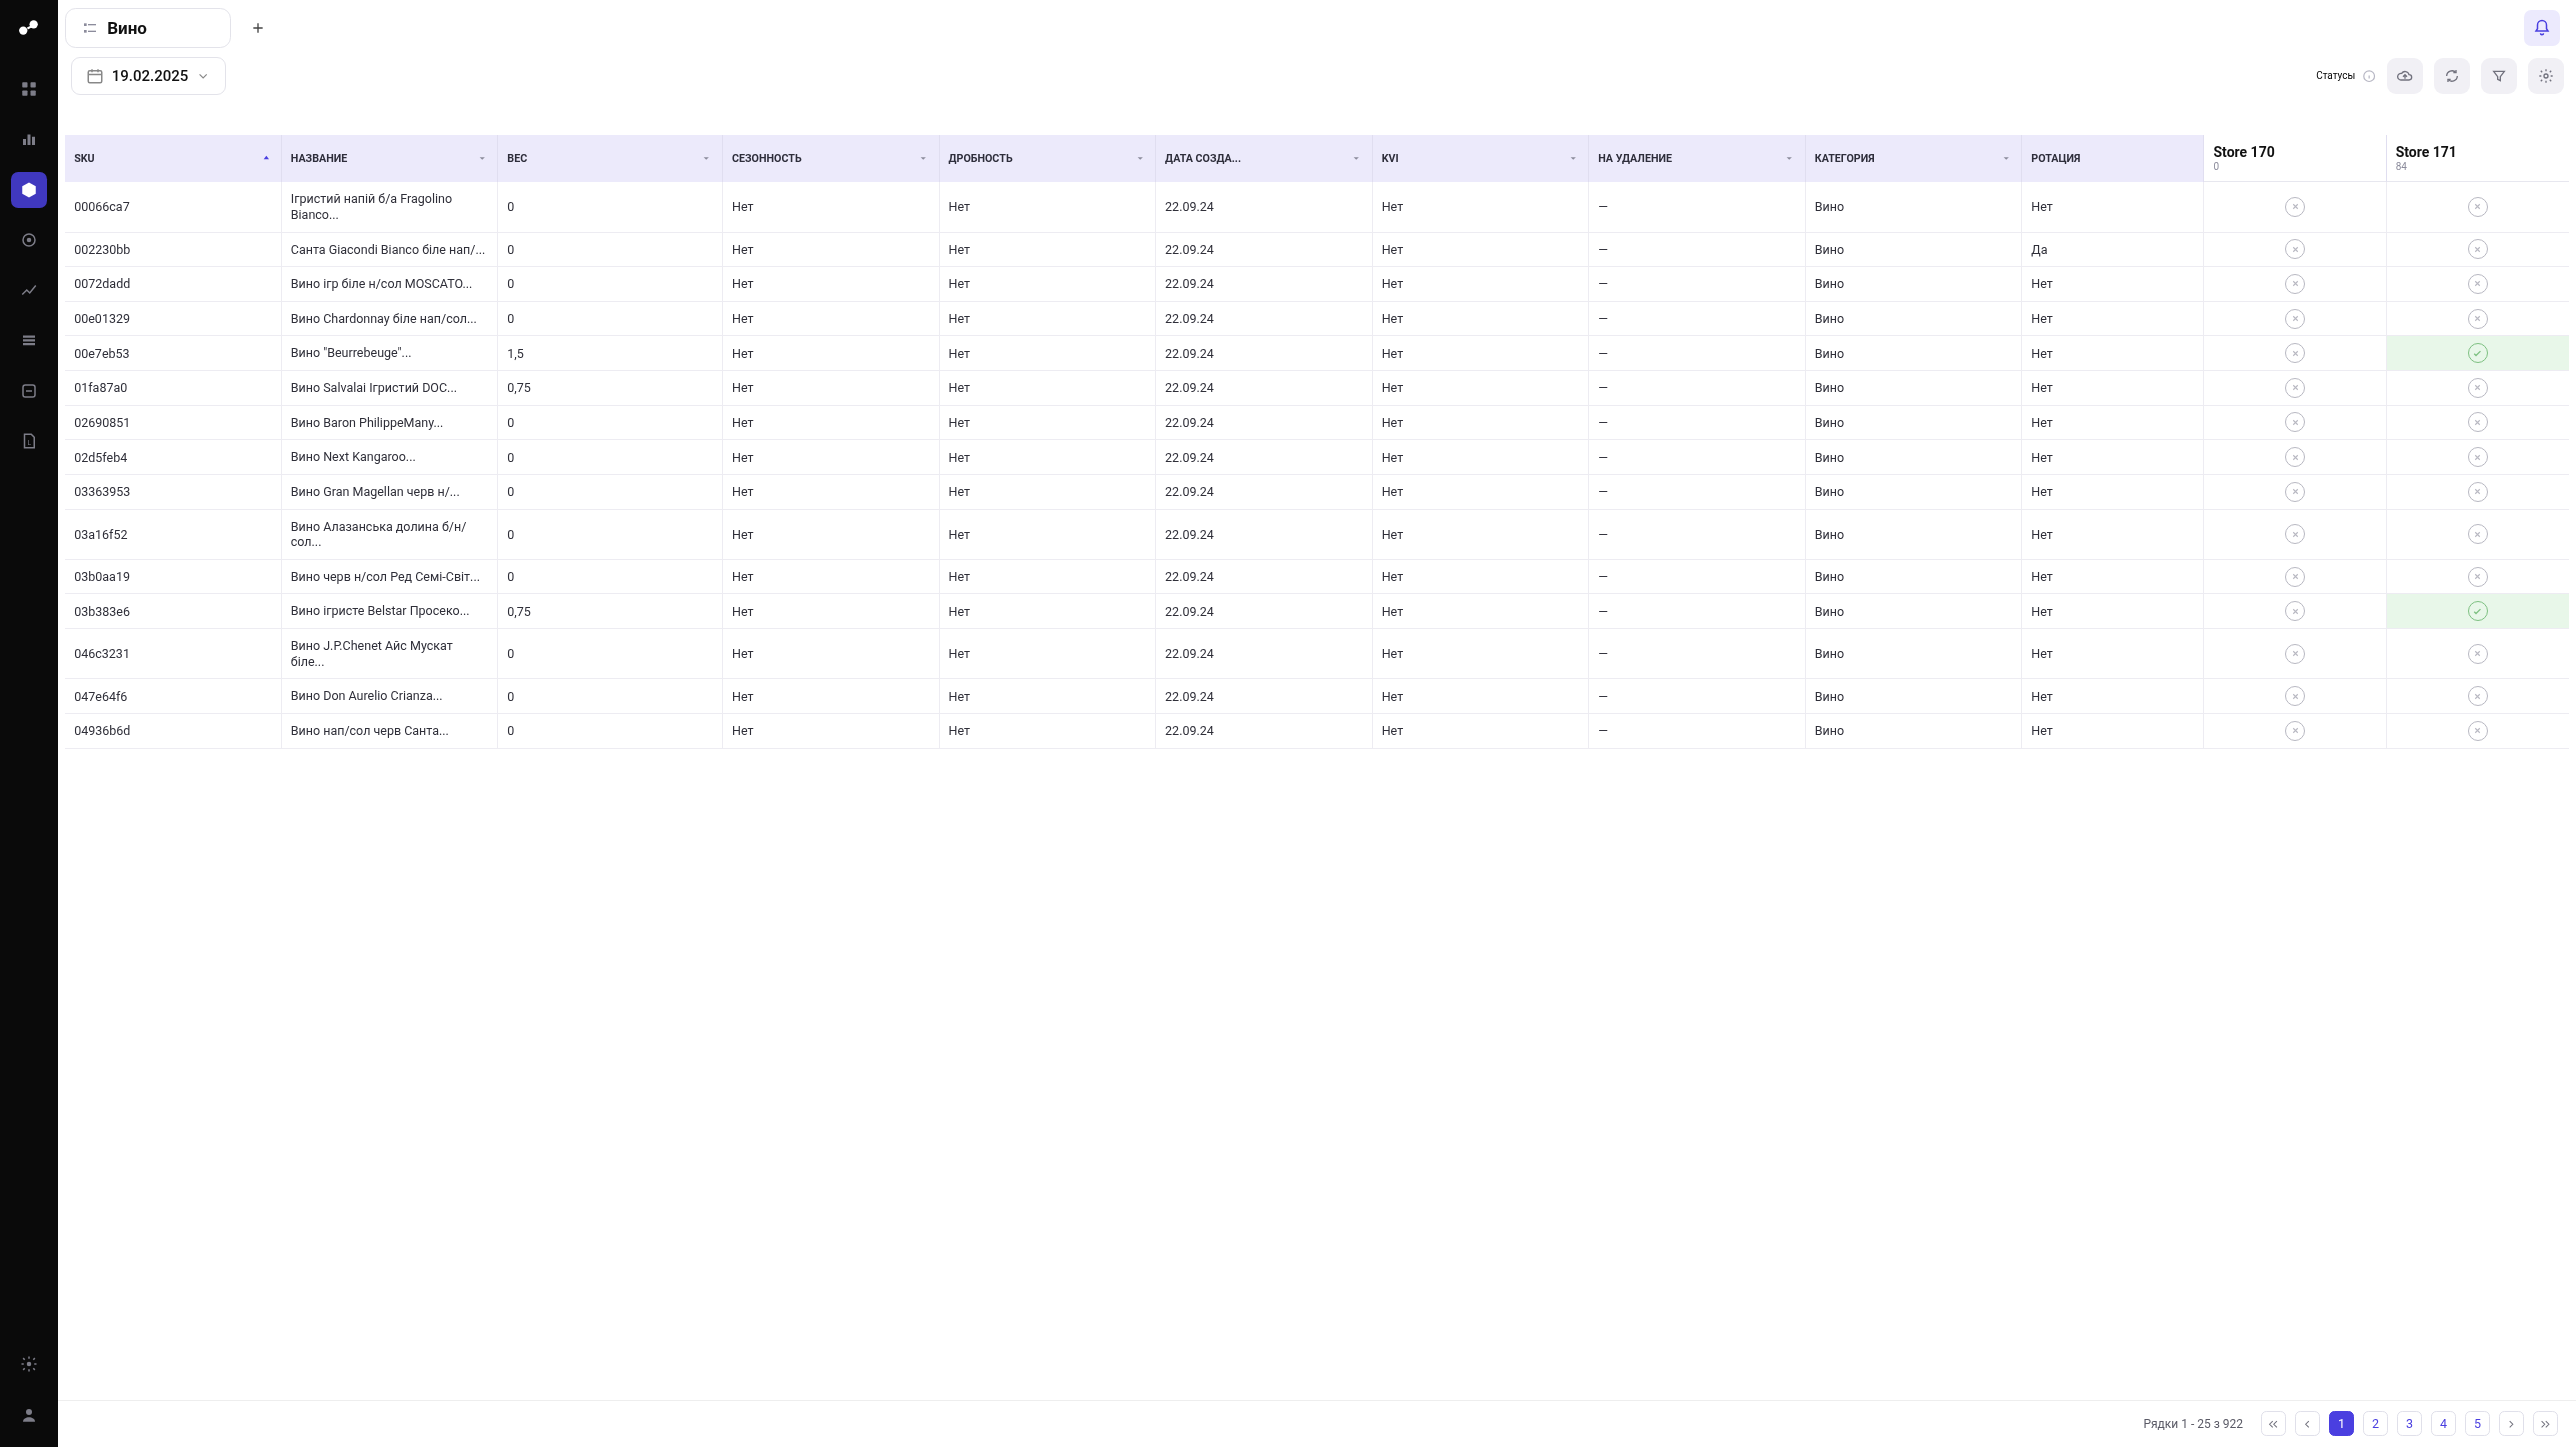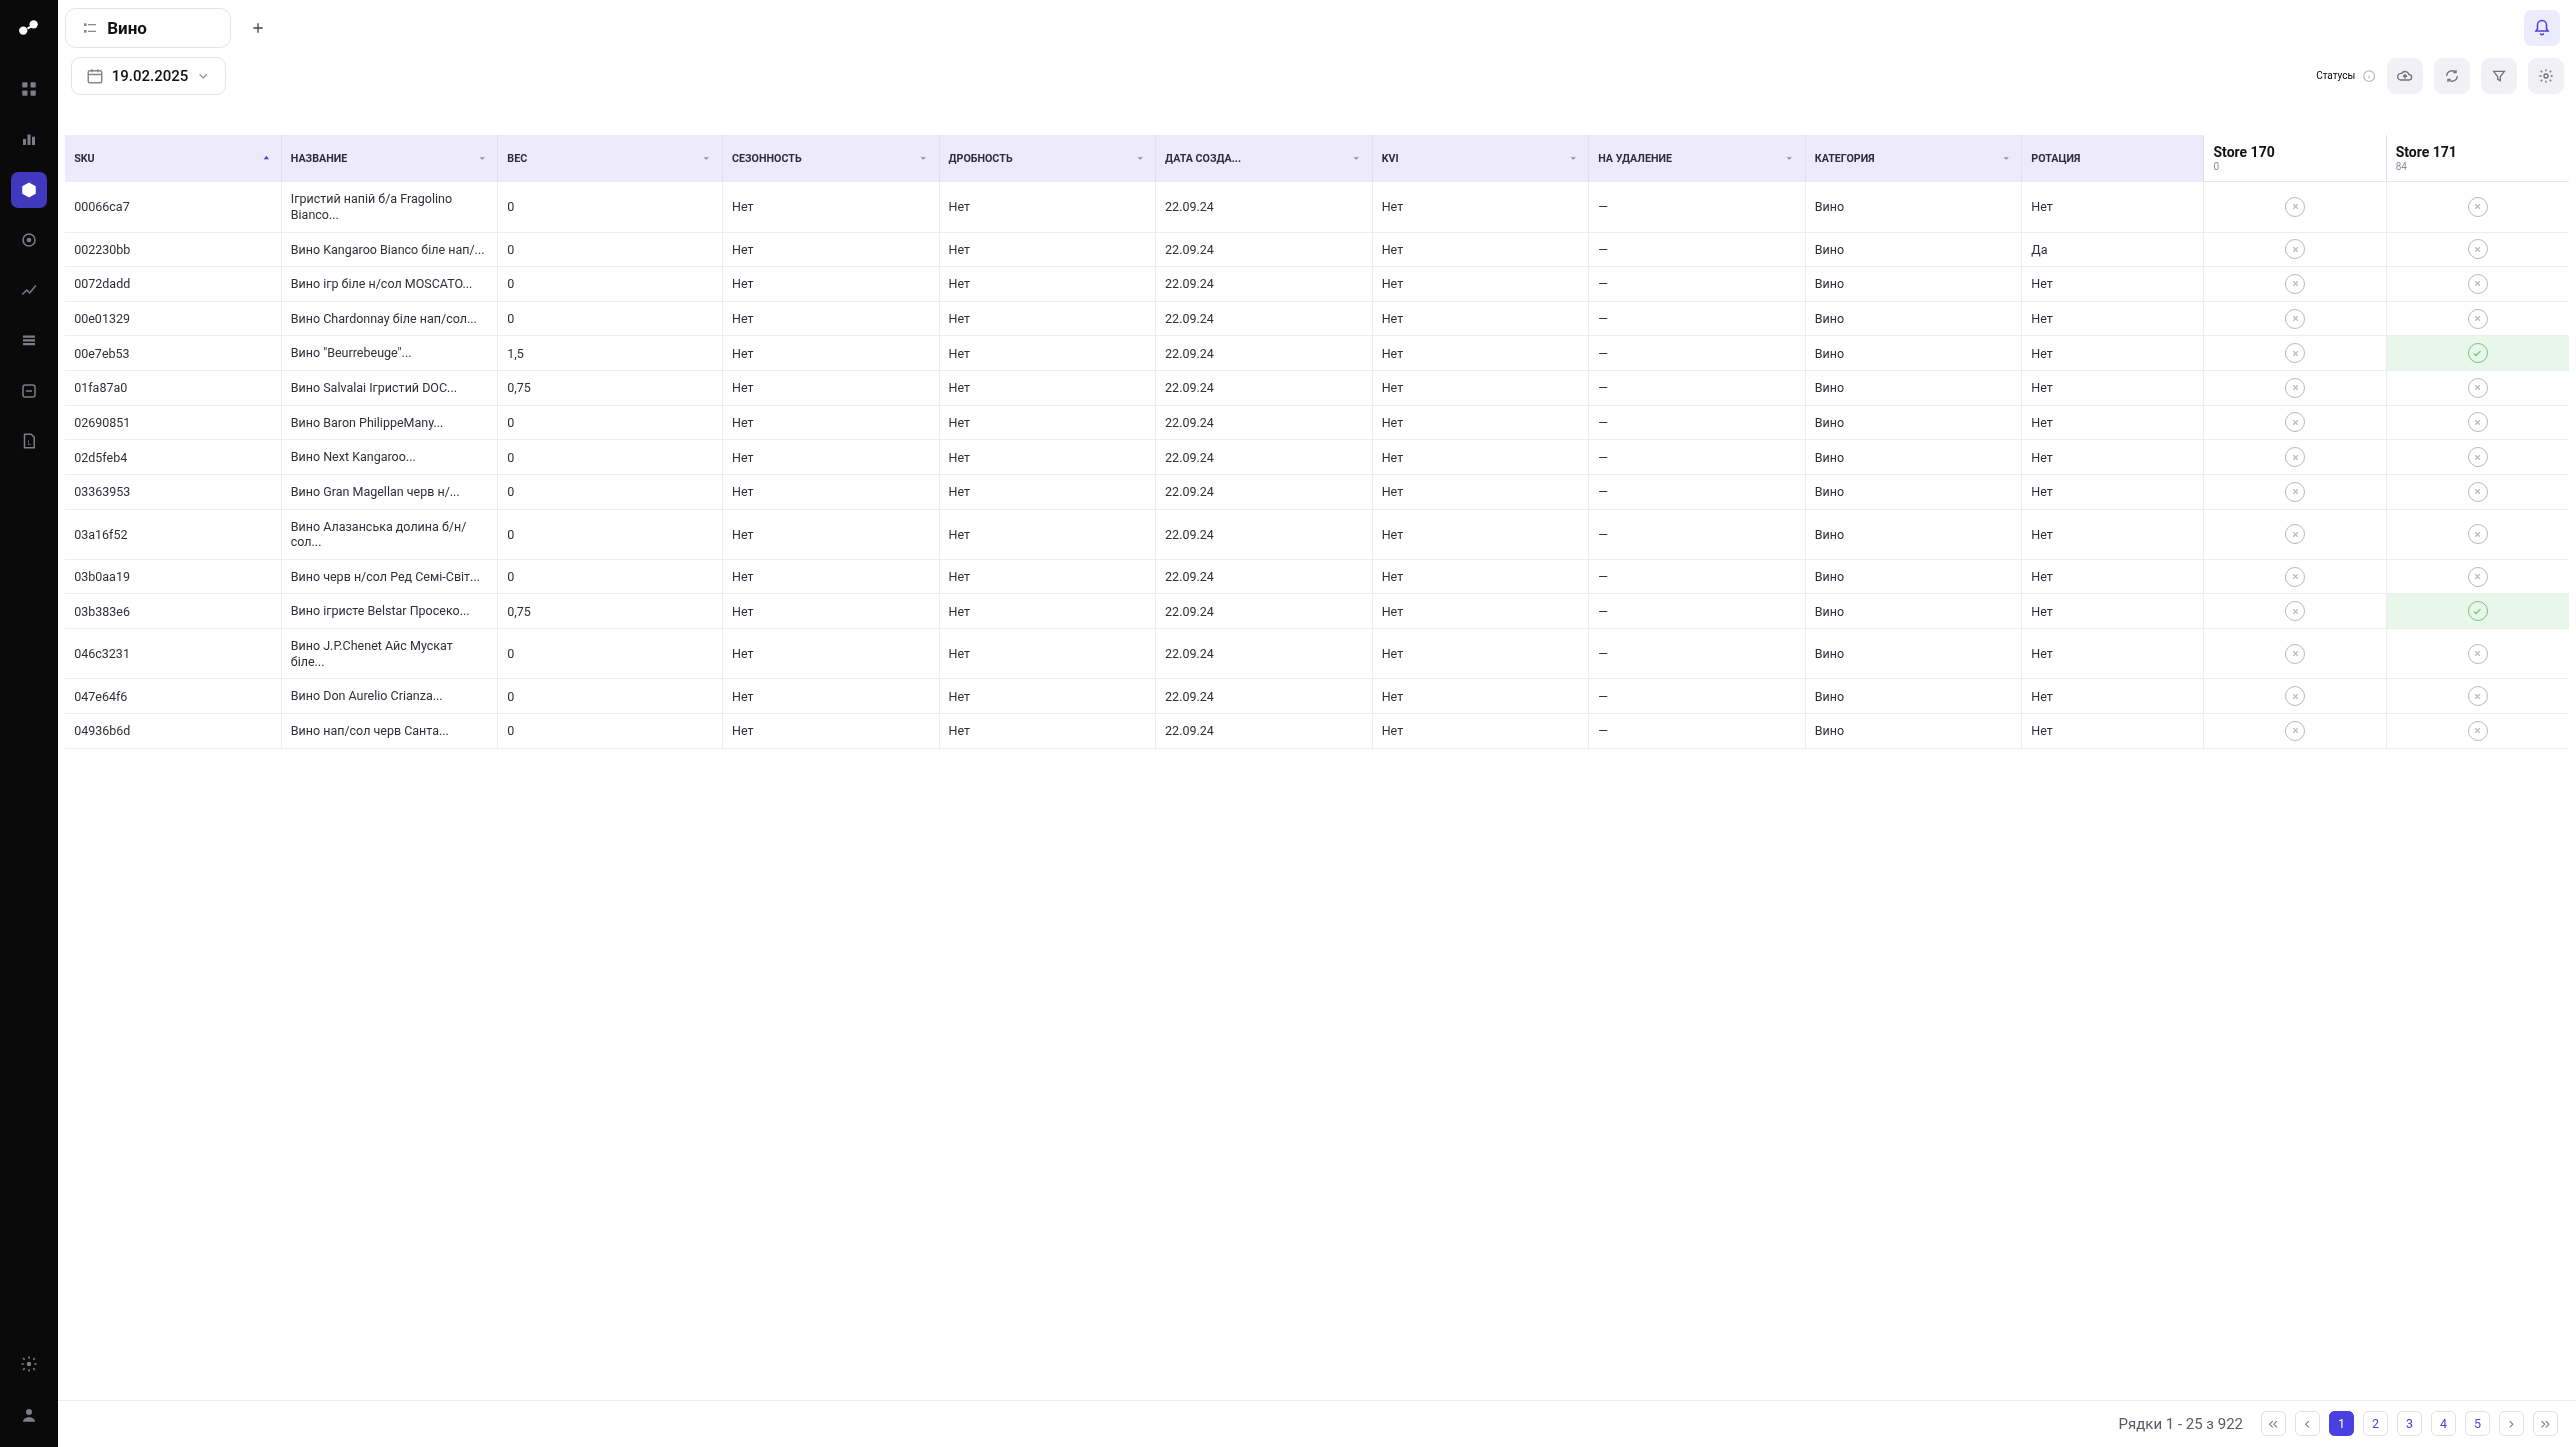--- a/index.html
+++ b/index.html
@@ -200,21 +200,21 @@
   color: #7dc081;
 }
 .pagination {
   display: flex;
   align-items: center;
   justify-content: flex-end;
   gap: 9px;
   padding: 10.7px 18px;
   border-top: 0.9px solid #eee;
 }
-.rows-label { color: #5a5a66; font-size: 15px; margin-right: 9px; }
+.rows-label { color: #5a5a66; font-size: 12px; margin-right: 9px; }
 .page-btn {
   min-width: 25px;
   height: 25px;
   display: flex;
   align-items: center;
   justify-content: center;
   border-radius: 5.4px;
   border: 0.9px solid #e0e0ea;
   cursor: pointer;
   font-size: 12.5px;
@@ -509,21 +509,21 @@
                 </span></td>
               <td class="store-cell"><span class="circle-icon">
                   <svg width="9" height="9" viewBox="0 0 24 24" fill="none" stroke="currentColor" stroke-width="3">
                     <path d="M6 6l12 12M18 6L6 18"></path>
                   </svg>
                 </span></td>
             </tr>
             <tr>
               <td>002230bb</td>
               <td>
-                <div class="name-cell">Вино Kangaroo Bianco біле нап/...</div>
+                <div class="name-cell">Санта Giacondi Bianco біле нап/...</div>
               </td>
               <td>0</td>
               <td>Нет</td>
               <td>Нет</td>
               <td>22.09.24</td>
               <td>Нет</td>
               <td>—</td>
               <td>Вино</td>
               <td>Да</td>
               <td class="store-cell"><span class="circle-icon">

